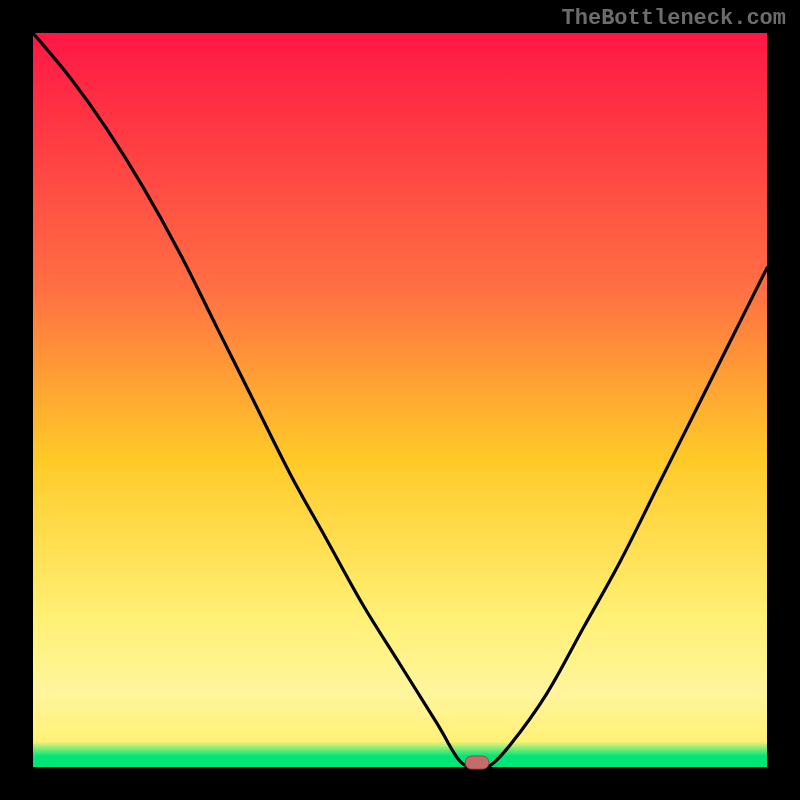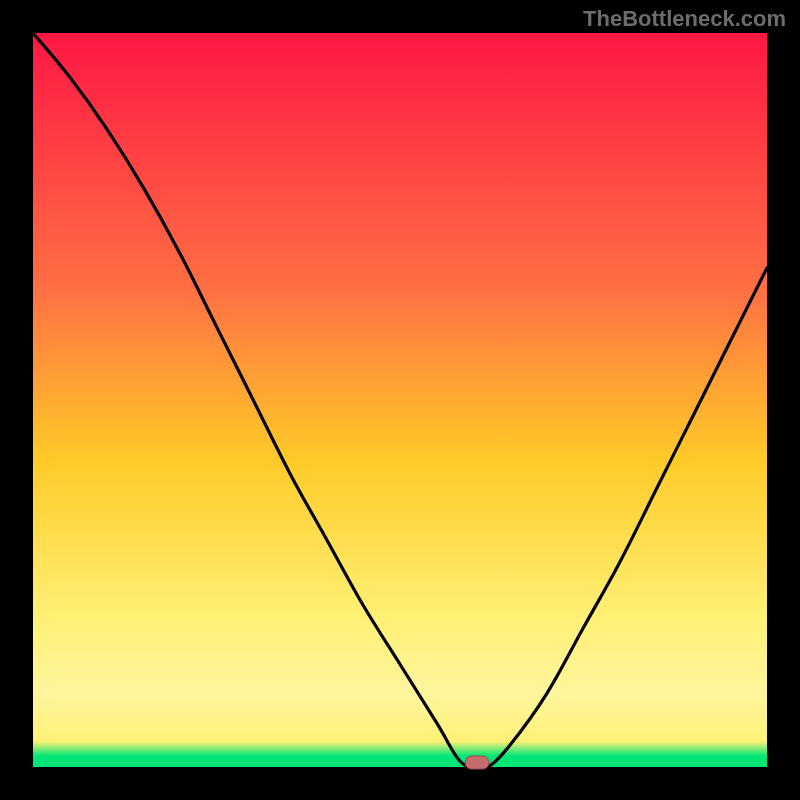--- a/index.html
+++ b/index.html
@@ -13,21 +13,21 @@
   .frame {
     position: relative;
     width: 800px;
     height: 800px;
     background: #000;
   }
   .watermark {
     position: absolute;
     top: 6px;
     right: 14px;
-    font-family: Liberation Sans, sans-serif;
+    font-family: Liberation Mono, monospace;
     font-size: 22px;
     font-weight: 600;
     color: #6c6c6c;
     letter-spacing: 0px;
   }
   svg {
     display: block;
   }
 </style>
 </head>

